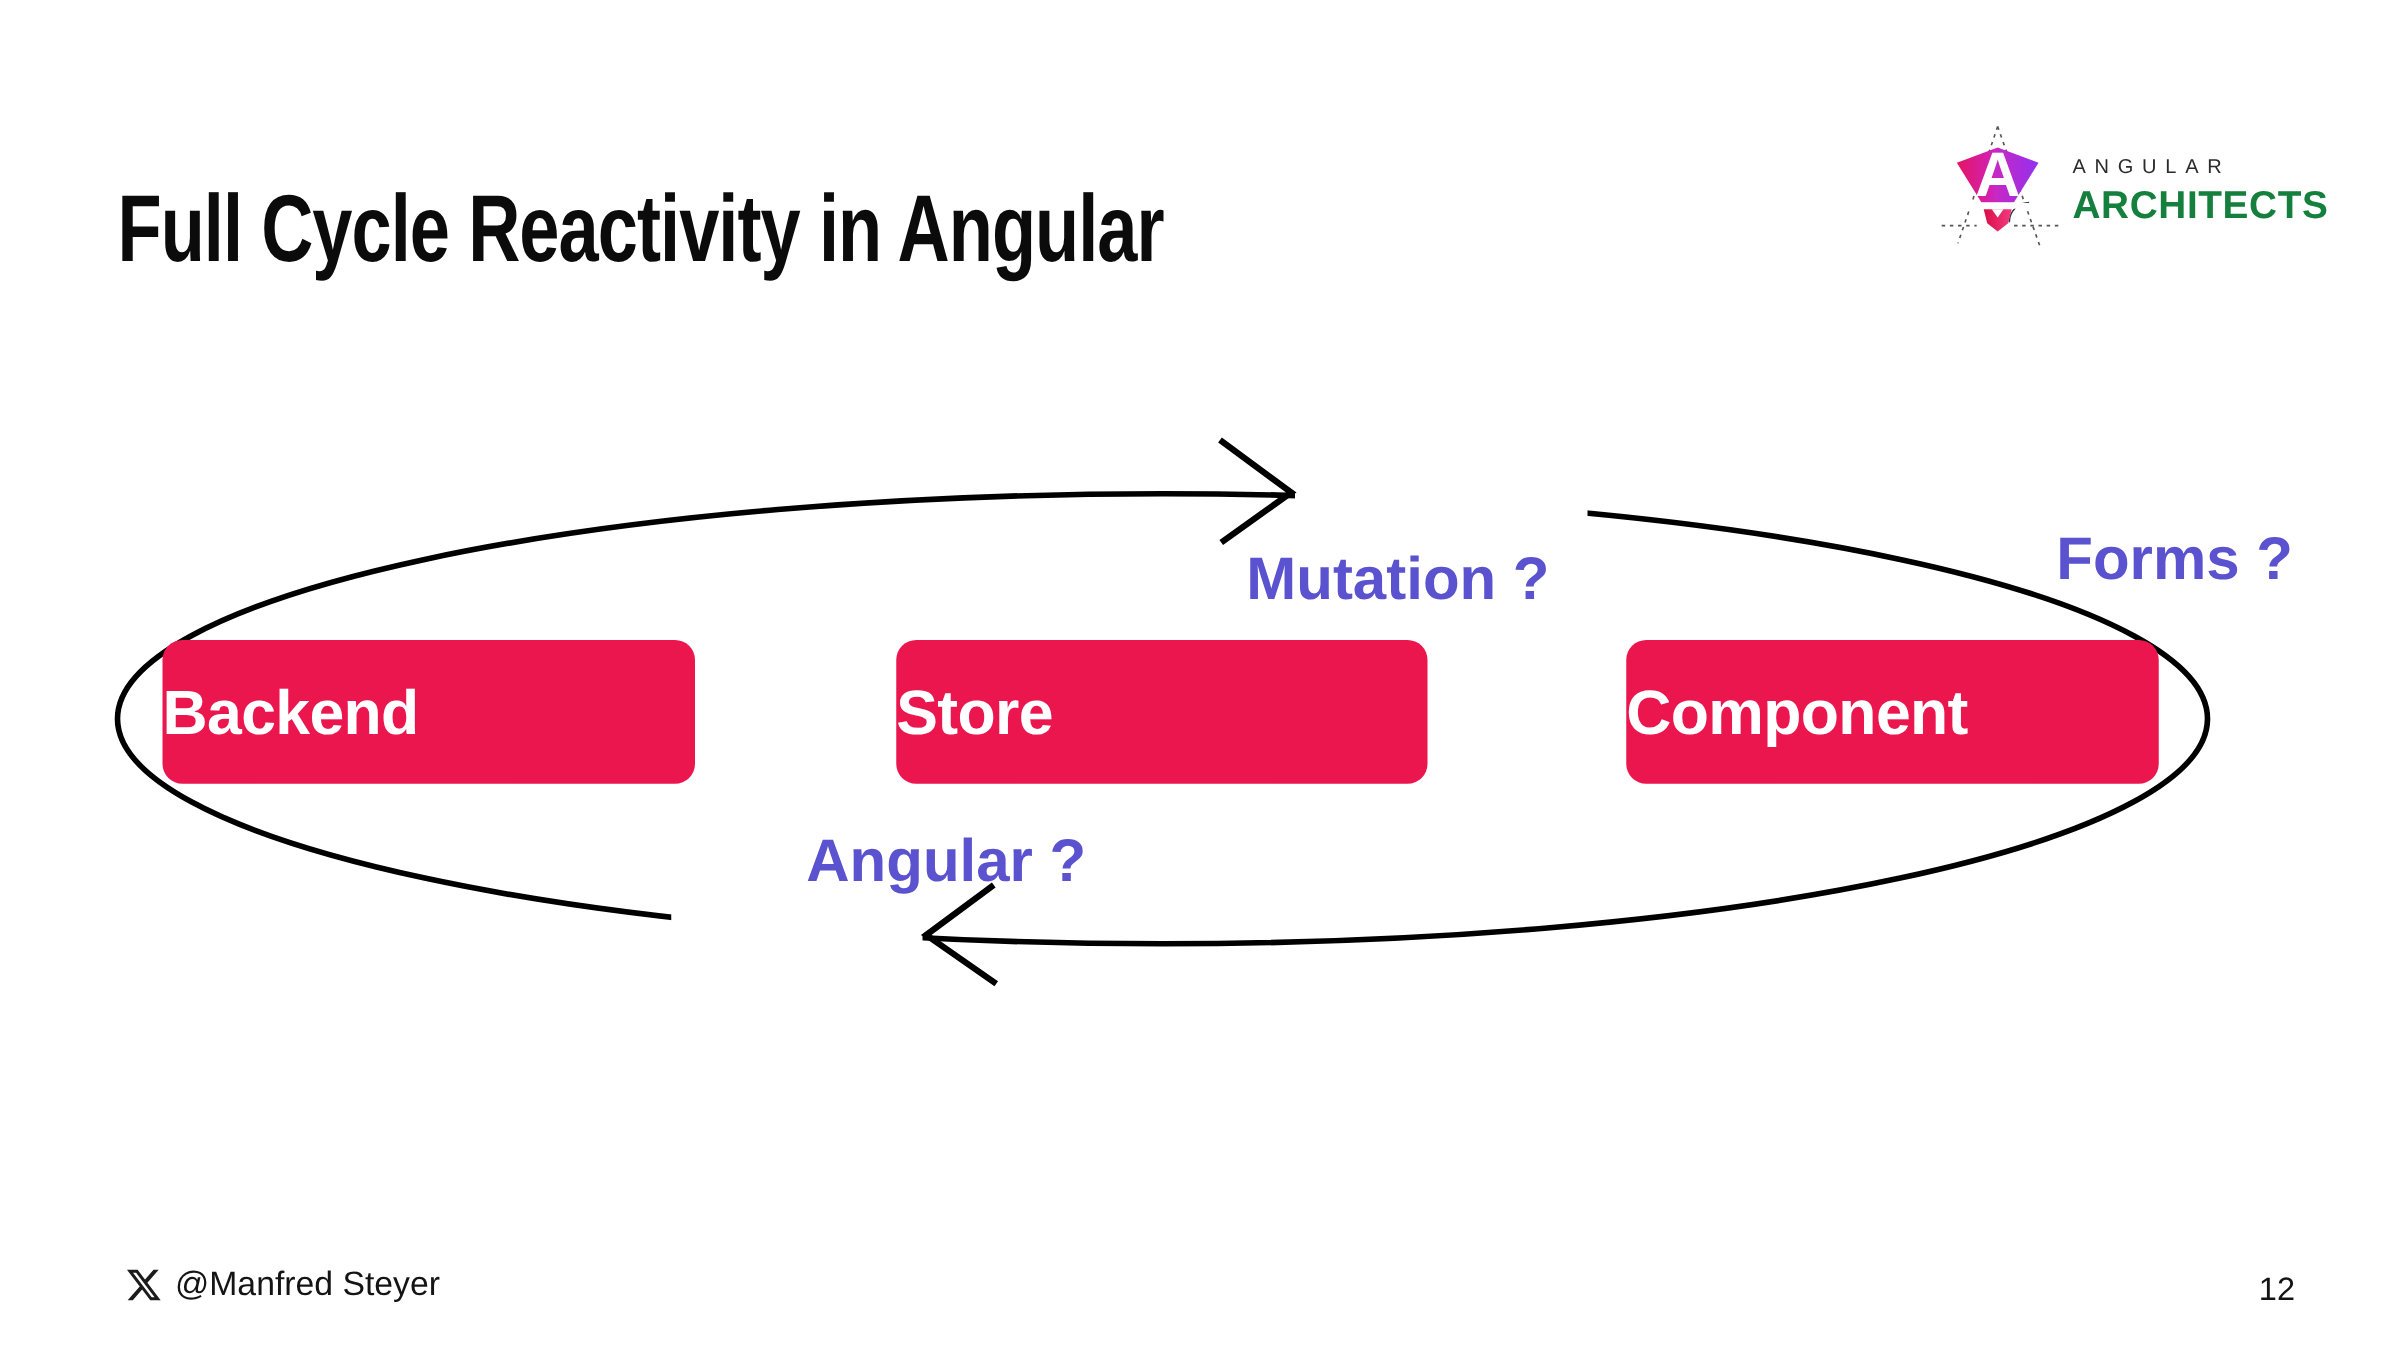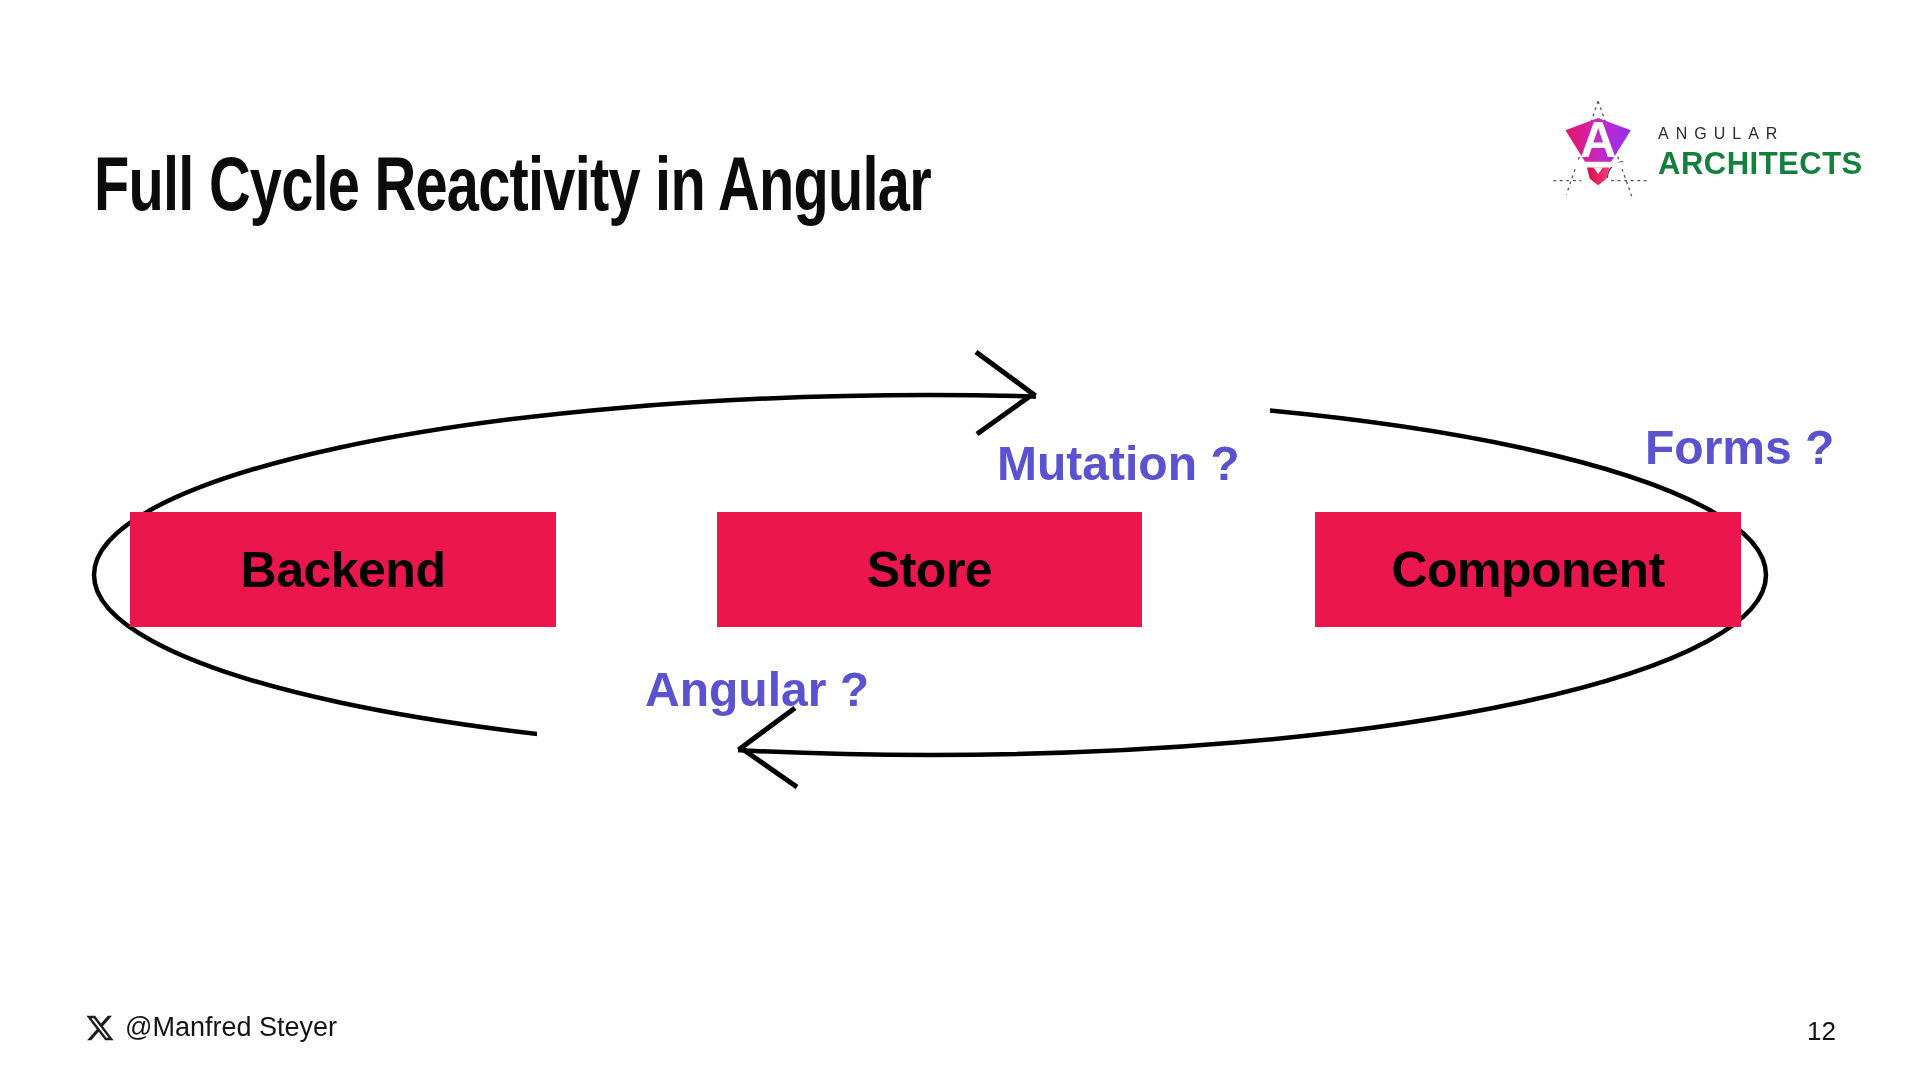--- a/index.html
+++ b/index.html
@@ -16,35 +16,35 @@
   
   .logo-wrap{position:absolute;left:1552px;top:90px;display:flex;align-items:center;}
   .logo-mark{width:96px;height:112px;}
   .logo-text{margin-left:10px;margin-top:14px;}
   .brand-top{font-size:16px;font-weight:400;letter-spacing:7px;color:#2b2b2b;margin-bottom:3px;}
   .brand-bottom{font-size:31px;font-weight:800;letter-spacing:0.5px;color:#15803d;}
   
   .arrows{position:absolute;left:0;top:0;width:1920px;height:1080px;}
   .node{
     position:absolute;top:512px;height:115px;background:var(--box-fill,#EC164F);
-    color:#000000;display:flex;align-items:center;justify-content:center;
-    font-size:50px;font-weight:bold;letter-spacing:-0.5px;
+    color:#ffffff;display:flex;align-items:center;justify-content:flex-start;
+    font-size:50px;font-weight:bold;letter-spacing:-0.5px;border-radius:16px;
   }
   .node-backend{left:130px;width:426px;}
   .node-store{left:717px;width:425px;}
-  .node-component{left:1301px;width:426px;margin-left:14px;}
+  .node-component{left:1301px;width:426px;}
   .q-label{
     position:absolute;font-size:48px;font-weight:bold;color:var(--q-color,#5A52CE);
     line-height:1.1;white-space:nowrap;
   }
   .q-resource{left:997px;top:438px;}
   .q-forms{left:1645px;top:422px;}
   .q-mutation{left:645px;top:664px;}
   
-  .footer-left{position:absolute;left:85px;top:1012px;display:flex;align-items:center;}
+  .footer-left{position:absolute;left:100px;top:1012px;display:flex;align-items:center;}
   .x-icon{width:30px;height:30px;margin-right:10px;}
   .handle{font-size:27px;color:#141414;}
   .page-num{position:absolute;right:84px;top:1016px;font-size:26px;color:#141414;}
 </style>
 </head>
 <body>
 
 <div class="slide">
 
   <div class="slide-title">Full Cycle Reactivity in Angular</div>

